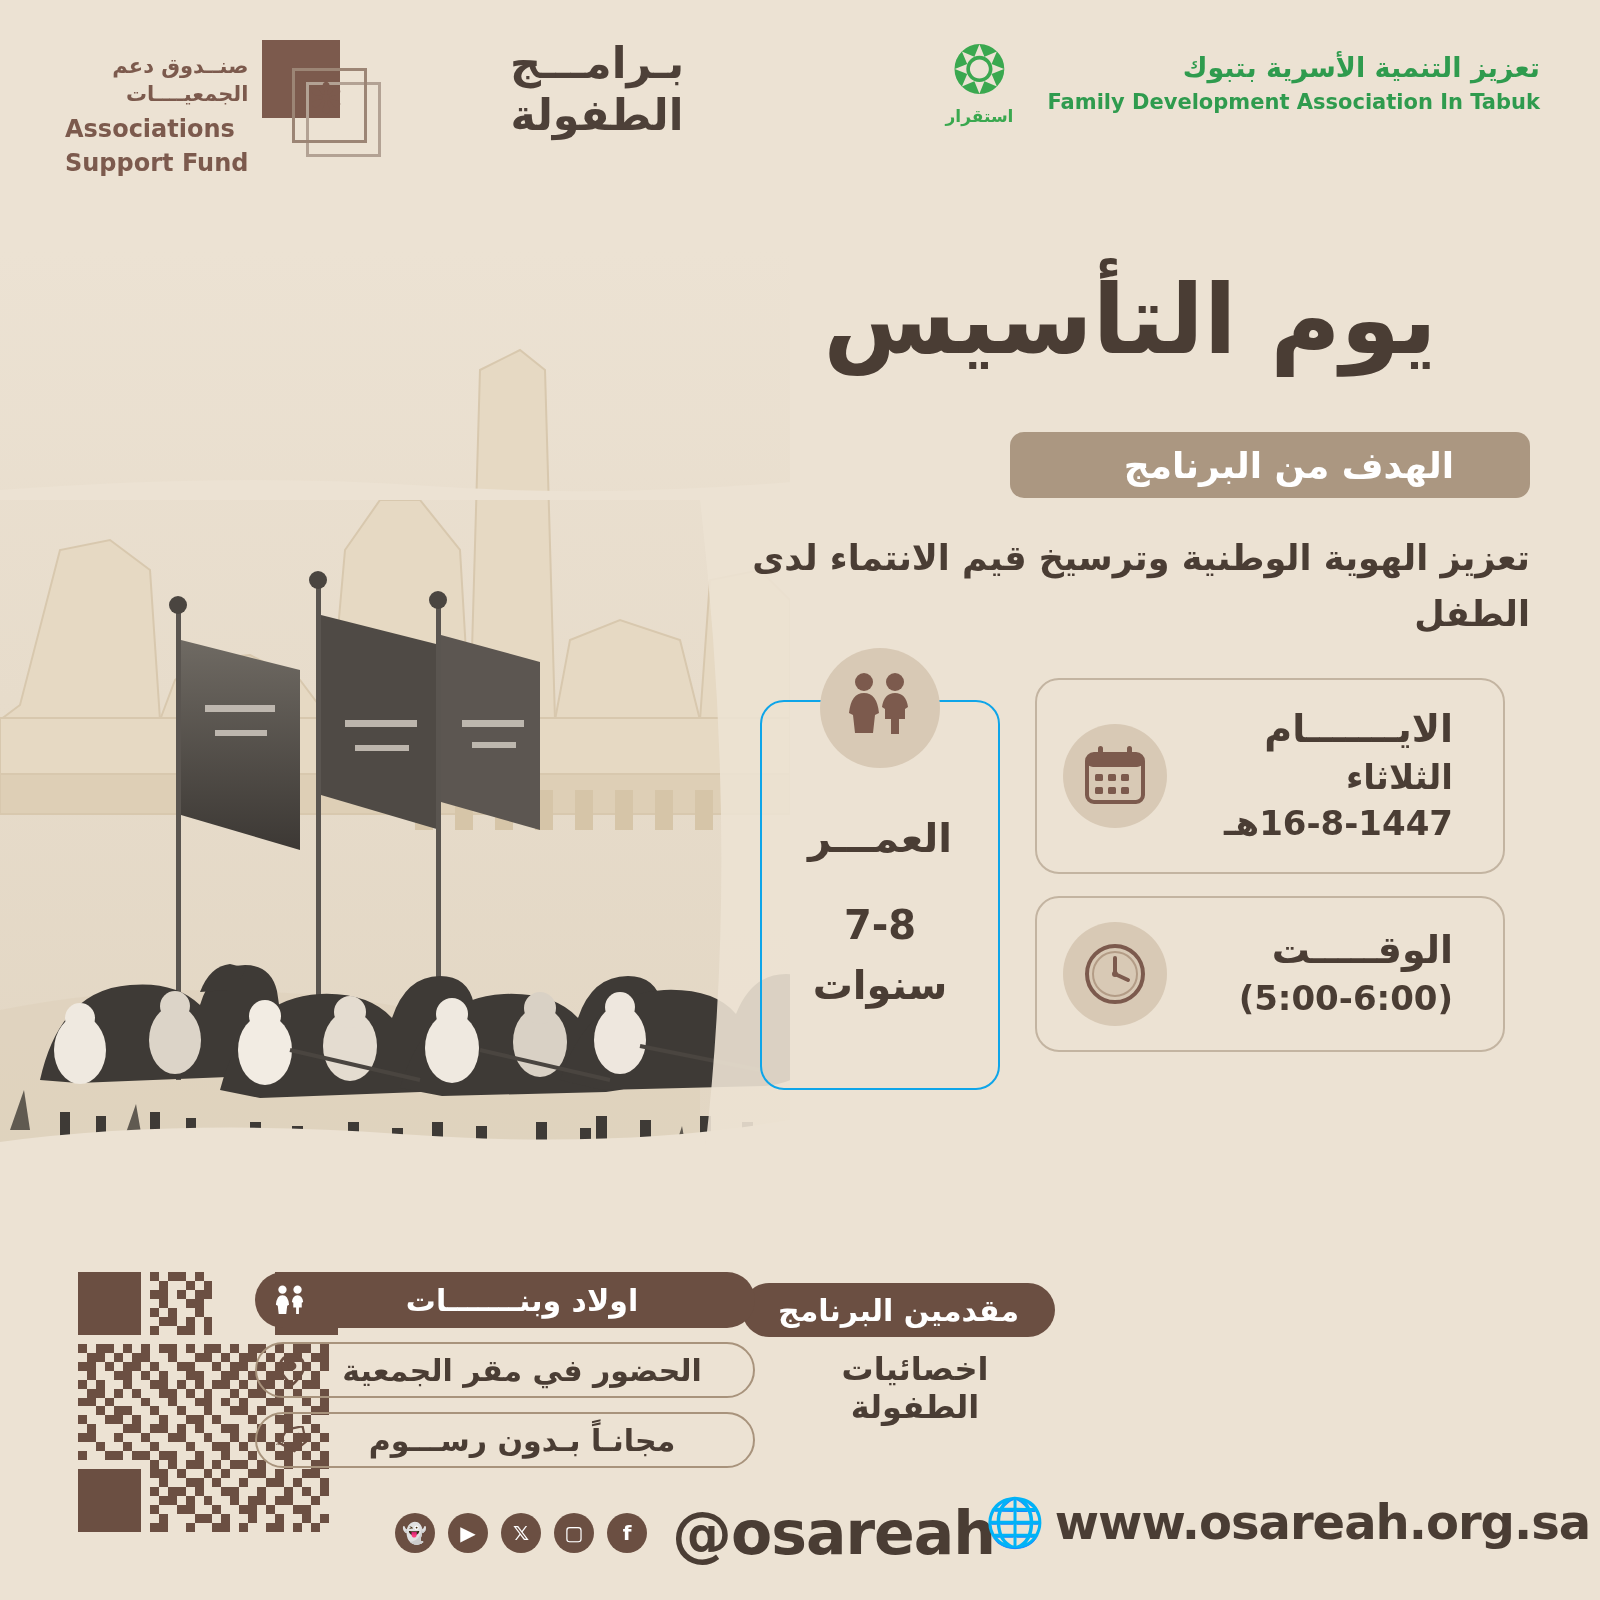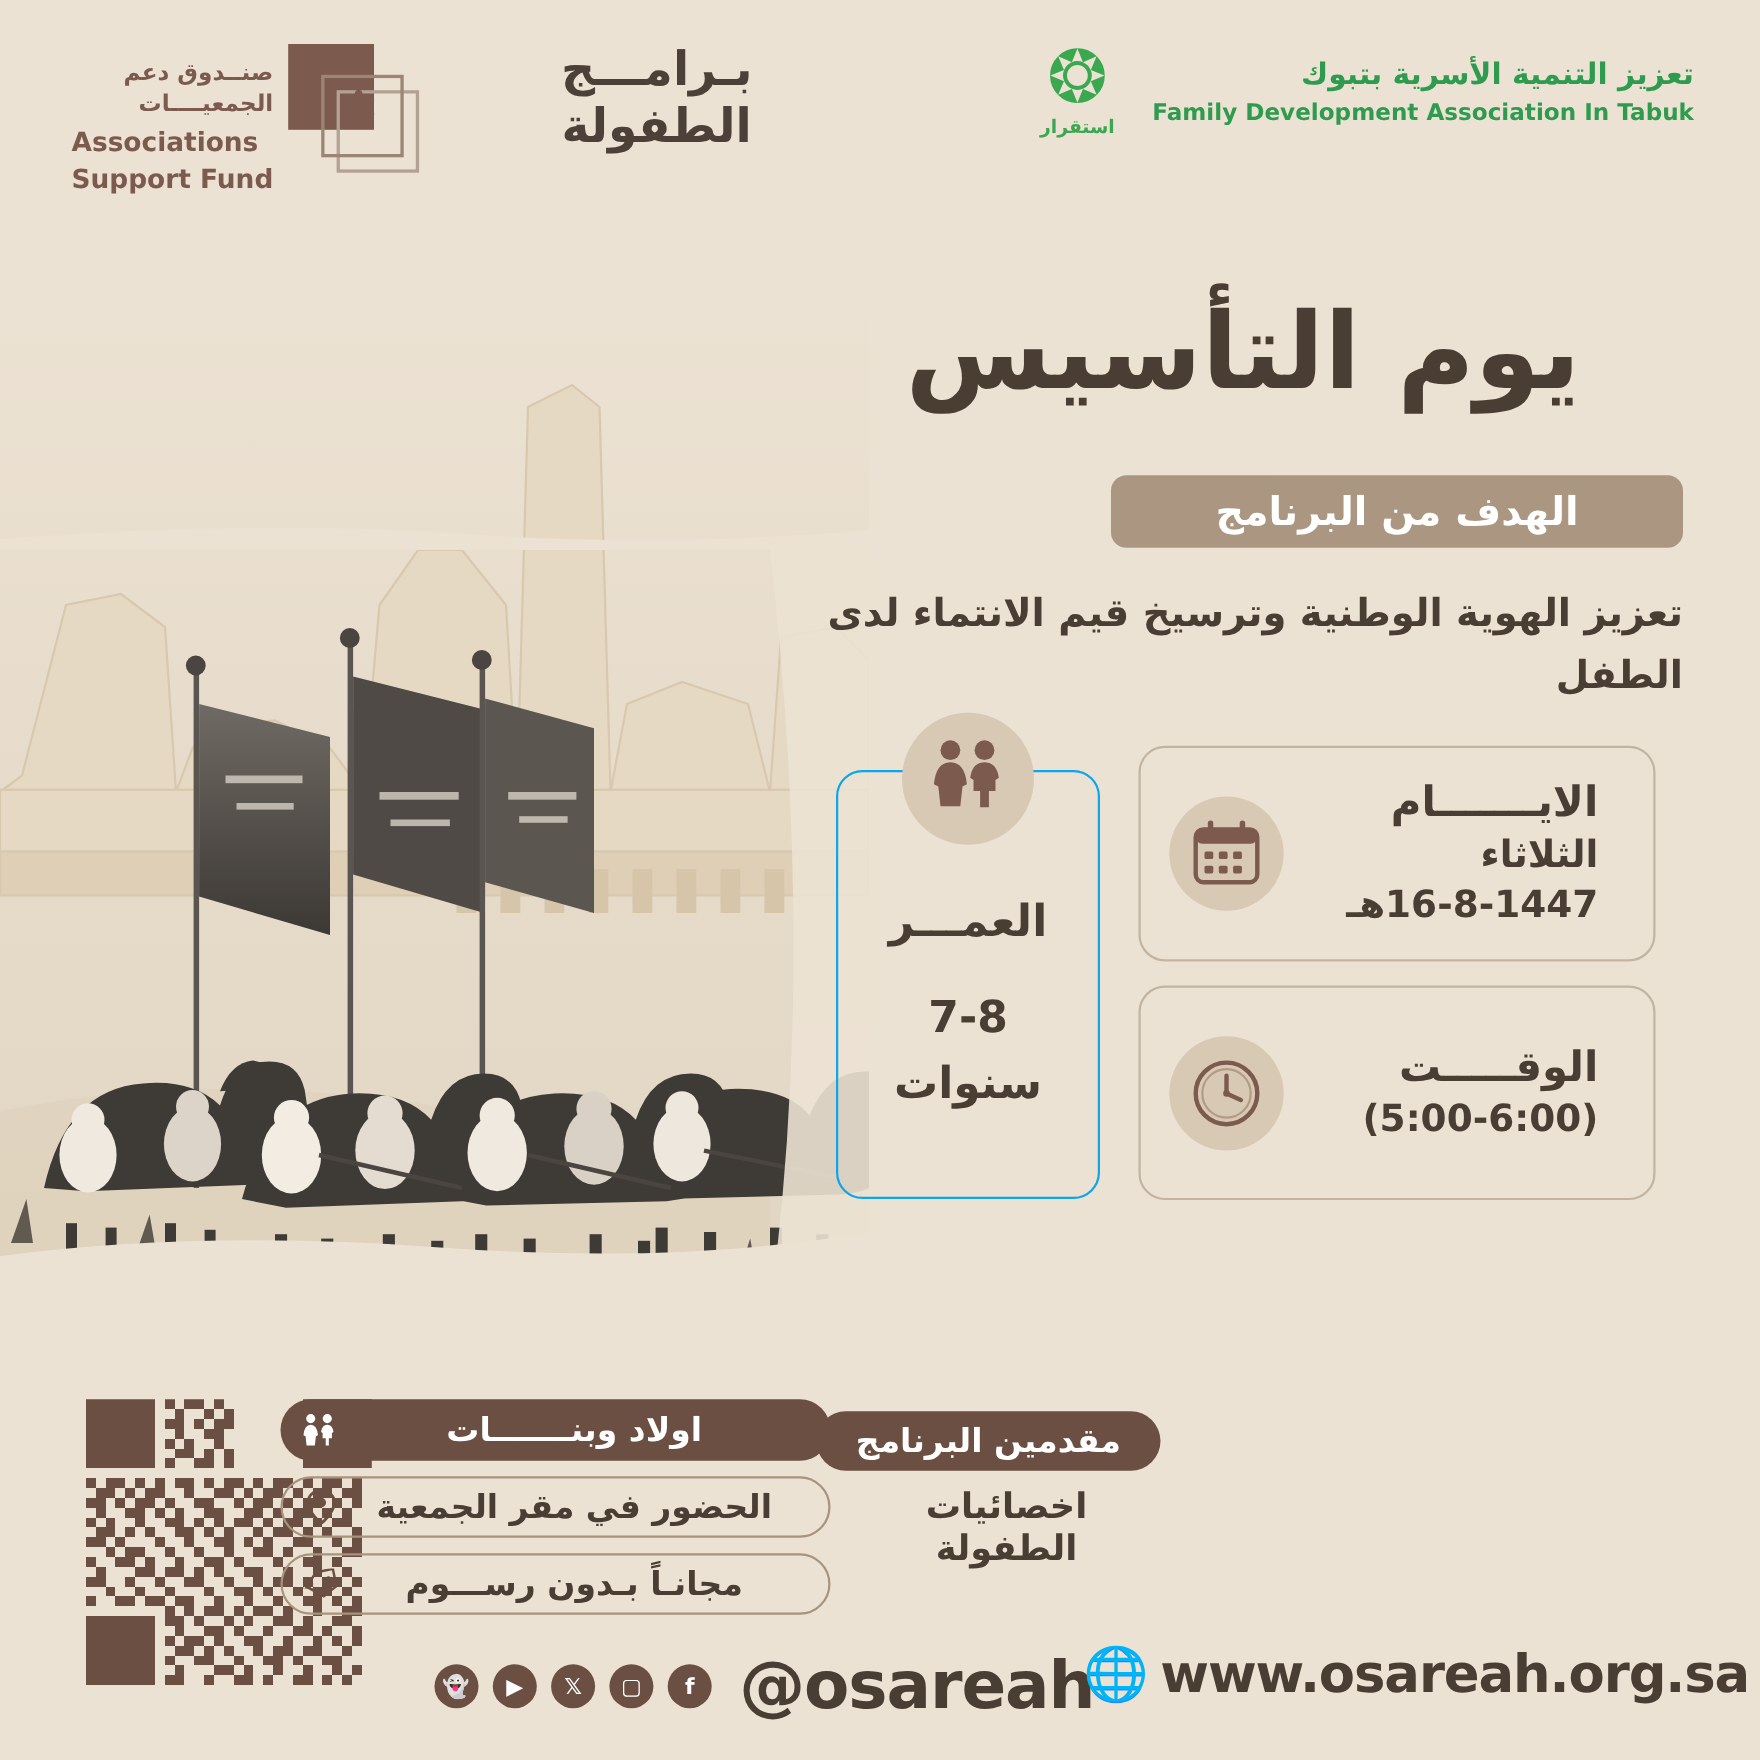--- a/index.html
+++ b/index.html
@@ -46,21 +46,21 @@
 
   
   .title {
     position: absolute; right: 70px; top: 268px; width: 800px;
     text-align: center; font-size: 96px; font-weight: bold; color: #4a3d34;
     letter-spacing: -1px; line-height: 1.1;
   }
   .goal-pill {
     position: absolute; right: 70px; top: 432px; height: 66px;
     min-width: 520px; background: #ab9781; border-radius: 14px;
-    display: flex; align-items: center; justify-content: center;
+    display: flex; align-items: center; 
     padding: 0 76px;
   }
   .goal-pill span { font-size: 36px; font-weight: bold; color: #ffffff; }
   .goal-text {
     position: absolute; right: 70px; top: 530px; width: 790px;
     text-align: right; font-size: 35px; font-weight: bold; color: #4a3d34; line-height: 1.6;
   }
 
   
   .age-box {
@@ -77,21 +77,21 @@
   .age-label { font-size: 40px; font-weight: bold; color: #4a3d34; letter-spacing: 4px; margin-bottom: 34px; }
   .age-val { font-size: 40px; font-weight: bold; color: #4a3d34; line-height: 1.5; text-align: center; }
 
   .days-box {
     position: absolute; right: 95px; top: 678px; width: 470px; height: 196px;
     border: 2px solid #c3b4a1; border-radius: 24px;
     display: flex; align-items: center; justify-content: flex-start; flex-direction: row-reverse;
     padding: 0 26px;
   }
   .time-box {
-    position: absolute; right: 95px; top: 896px; width: 470px; height: 195px;
+    position: absolute; right: 95px; top: 896px; width: 470px; height: 156px;
     border: 2px solid #c3b4a1; border-radius: 24px;
     display: flex; align-items: center; justify-content: flex-start; flex-direction: row-reverse;
     padding: 0 26px;
   }
   .icon-round {
     width: 104px; height: 104px; border-radius: 50%; background: #d8c9b5;
     display: flex; align-items: center; justify-content: center; flex: none;
   }
   .box-texts { flex: 1; text-align: right; padding-right: 24px; }
   .box-head { font-size: 38px; font-weight: bold; color: #4a3d34; letter-spacing: 3px; line-height: 1.3; }

